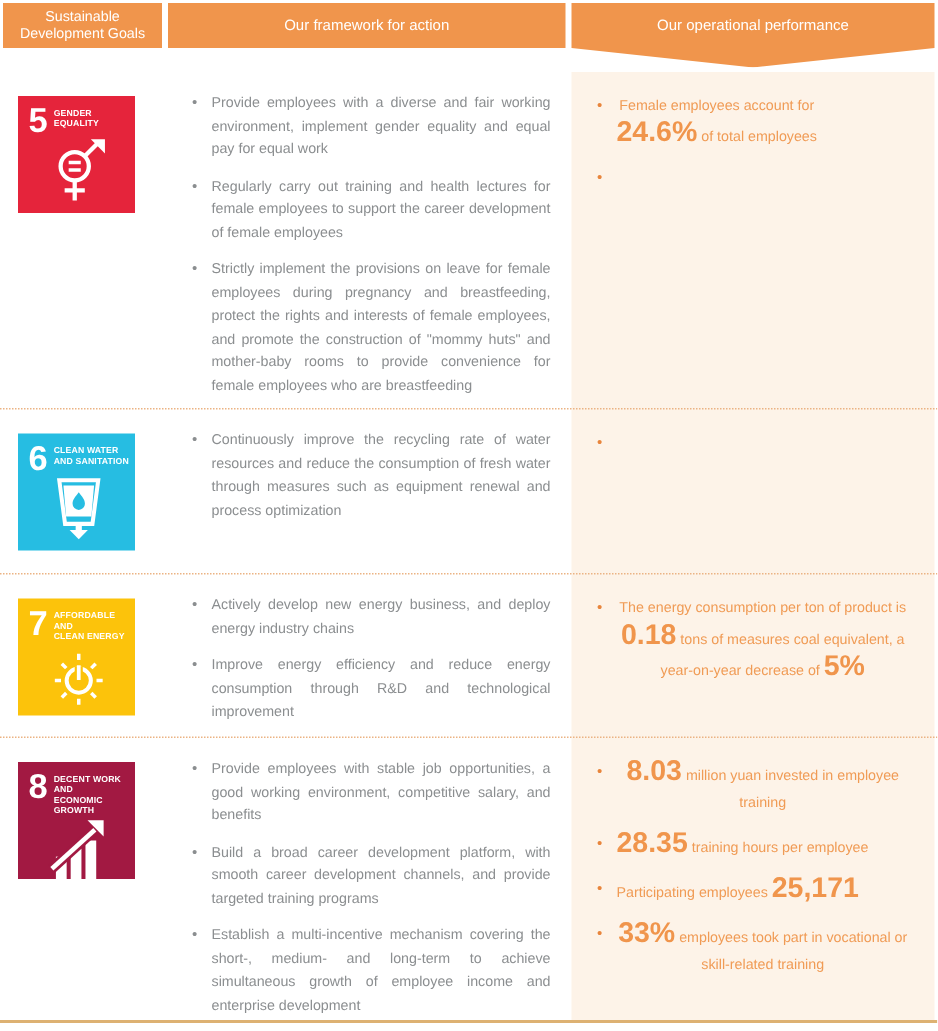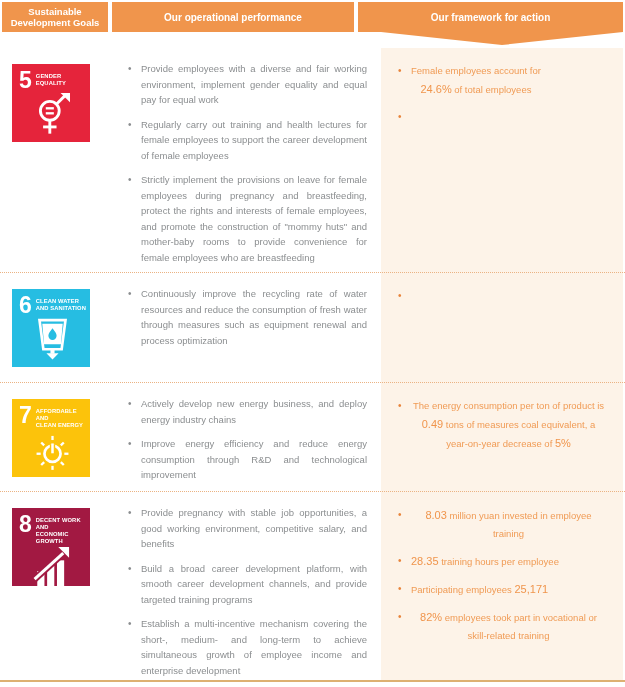--- a/index.html
+++ b/index.html
@@ -2,21 +2,21 @@
 <html><head>
 <meta charset="utf-8">
 <style>
   *{margin:0;padding:0;box-sizing:border-box}
   html,body{background:#fff}
   body{width:625px;height:687px;font-family:"Liberation Sans",sans-serif}
   #page{position:relative;width:625px;height:687px;background:#fff;overflow:hidden}
 
   
   .header{position:absolute;top:2px;left:2px;right:2px;height:30px;display:flex;gap:4px}
-  .hcell{background:#F0954C;color:#fff;display:flex;align-items:center;justify-content:center;text-align:center;font-weight:bold}
+  .hcell{background:#F0954C;color:#fff;display:flex;align-items:center;justify-content:center;text-align:center;font-weight:normal}
   .hcell.c1{width:106px;font-size:9.5px;line-height:11px;padding:0 6px}
   .hcell.c2{width:265px;font-size:10px}
   .hcell.c3{flex:1;font-size:10px}
   .chevron{position:absolute;left:381px;top:32px;width:242px;height:13px;background:#F0954C;
            clip-path:polygon(0 0,100% 0,50% 100%)}
 
   
   .cream{position:absolute;left:381px;top:48px;width:242px;height:634px;background:#FDF3E8}
 
   
@@ -39,36 +39,36 @@
   .tile-art{display:flex;justify-content:center;margin-top:1px}
   .tile-art svg{width:43px;height:43px;display:block}
 
   
   .bullet{display:flex;font-size:9.5px;line-height:15.5px;color:#8B8E90;margin-bottom:9px}
   .bullet .dot{flex:none;width:13px;font-size:10px;line-height:15.5px}
   .bullet .txt{text-align:justify}
   .perf{color:#F09B55;line-height:18px;margin-bottom:9px;max-width:208px}
   .perf .dot{color:#E8853C;line-height:18px}
   .perf .txt{text-align:center}
-  .perf .big{font-size:11px;font-weight:normal;color:#F0954C;line-height:18px}
+  .perf .big{font-size:19px;font-weight:bold;color:#F0954C;line-height:18px}
 </style>
 </head>
 <body>
 
 <div id="page">
 
   <div class="header">
     <div class="hcell c1">
       <span>Sustainable Development Goals</span>
     </div>
+    <div class="hcell c2">
+      <span>Our framework for action</span>
+    </div>
     <div class="hcell c3">
       <span>Our operational performance</span>
-    </div>
-    <div class="hcell c2">
-      <span>Our framework for action</span>
     </div>
   </div>
   <div class="chevron"></div>
 
   <div class="cream"></div>
 
   <div class="tbody">
   <section class="row">
     <div class="icon-cell">
       <div class="sdg-tile" style="background: rgb(229, 36, 59);">
@@ -177,21 +177,21 @@
             <span class="txt">Actively develop new energy business, and deploy energy industry chains</span>
           </div>
           <div class="bullet">
             <span class="dot">•</span>
             <span class="txt">Improve energy efficiency and reduce energy consumption through R&amp;D and technological improvement</span>
           </div>
         </div>
     <div class="perf-cell">
           <div class="bullet perf">
             <span class="dot">•</span>
-            <span class="txt"><span>The energy consumption per ton of product is </span><span class="big">0.49</span><span> tons of measures coal equivalent, a year-on-year decrease of </span><span class="big">5%</span></span>
+            <span class="txt"><span>The energy consumption per ton of product is </span><span class="big">0.18</span><span> tons of measures coal equivalent, a year-on-year decrease of </span><span class="big">5%</span></span>
           </div>
         </div>
   </section>
 
   <section class="row">
     <div class="icon-cell">
       <div class="sdg-tile" style="background: rgb(162, 25, 66);">
         <div class="tile-head">
           <span class="tile-num">8</span>
           <span class="tile-label">DECENT WORK AND<br>ECONOMIC GROWTH</span>
@@ -204,21 +204,21 @@
     <line x1="4" y1="37" x2="36" y2="8" stroke="#A21942" stroke-width="7.5"></line>
     <line x1="4" y1="37" x2="36" y2="8" stroke="#fff" stroke-width="3.4"></line>
     <polygon points="30.5,1 42.5,1 42.5,13" fill="#fff"></polygon>
               </svg>
             </div>
       </div>
     </div>
     <div class="actions-cell">
           <div class="bullet">
             <span class="dot">•</span>
-            <span class="txt">Provide pregnancy with stable job opportunities, a good working environment, competitive salary, and benefits</span>
+            <span class="txt">Provide employees with stable job opportunities, a good working environment, competitive salary, and benefits</span>
           </div>
           <div class="bullet">
             <span class="dot">•</span>
             <span class="txt">Build a broad career development platform, with smooth career development channels, and provide targeted training programs</span>
           </div>
           <div class="bullet">
             <span class="dot">•</span>
             <span class="txt">Establish a multi-incentive mechanism covering the short-, medium- and long-term to achieve simultaneous growth of employee income and enterprise development</span>
           </div>
         </div>
@@ -230,19 +230,19 @@
           <div class="bullet perf">
             <span class="dot">•</span>
             <span class="txt"><span class="big">28.35</span><span> training hours per employee</span></span>
           </div>
           <div class="bullet perf">
             <span class="dot">•</span>
             <span class="txt"><span>Participating employees </span><span class="big">25,171</span></span>
           </div>
           <div class="bullet perf">
             <span class="dot">•</span>
-            <span class="txt"><span class="big">82%</span><span> employees took part in vocational or skill-related training</span></span>
+            <span class="txt"><span class="big">33%</span><span> employees took part in vocational or skill-related training</span></span>
           </div>
         </div>
   </section>
 </div>
 
 </div>
 
 </body></html>

